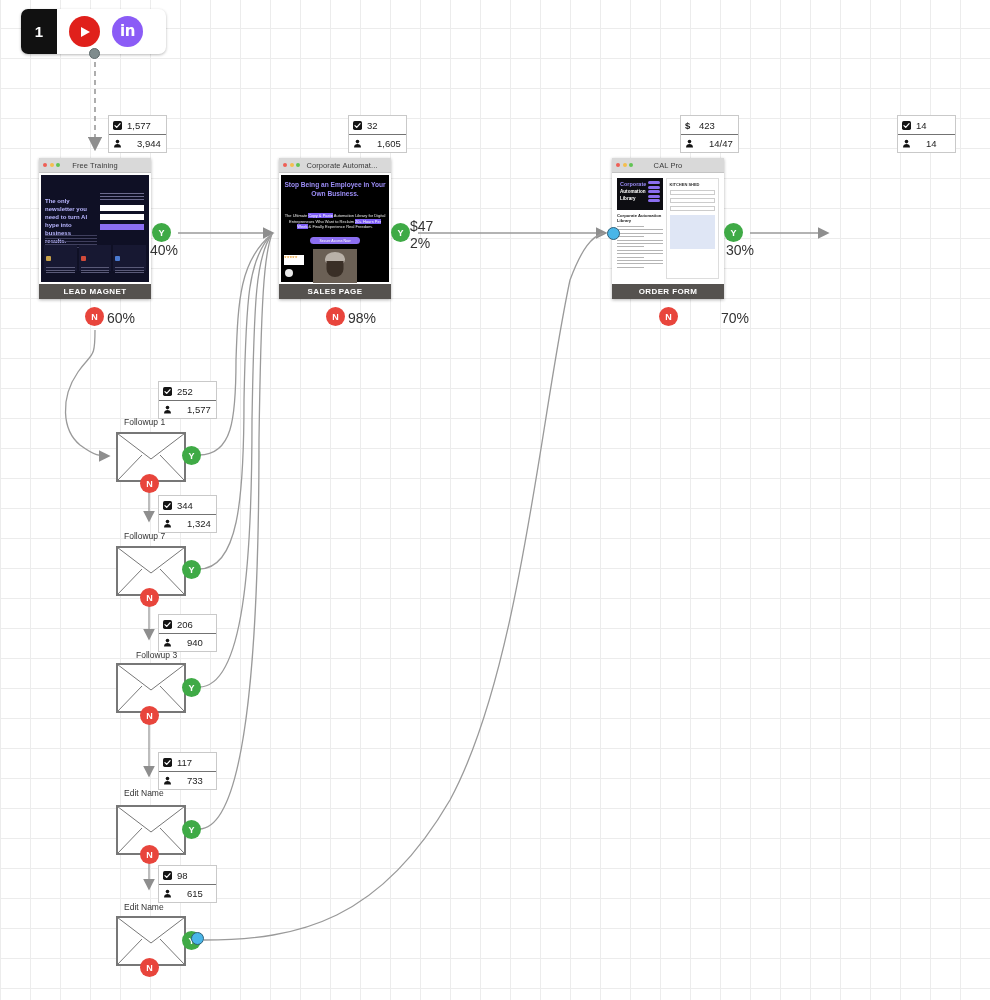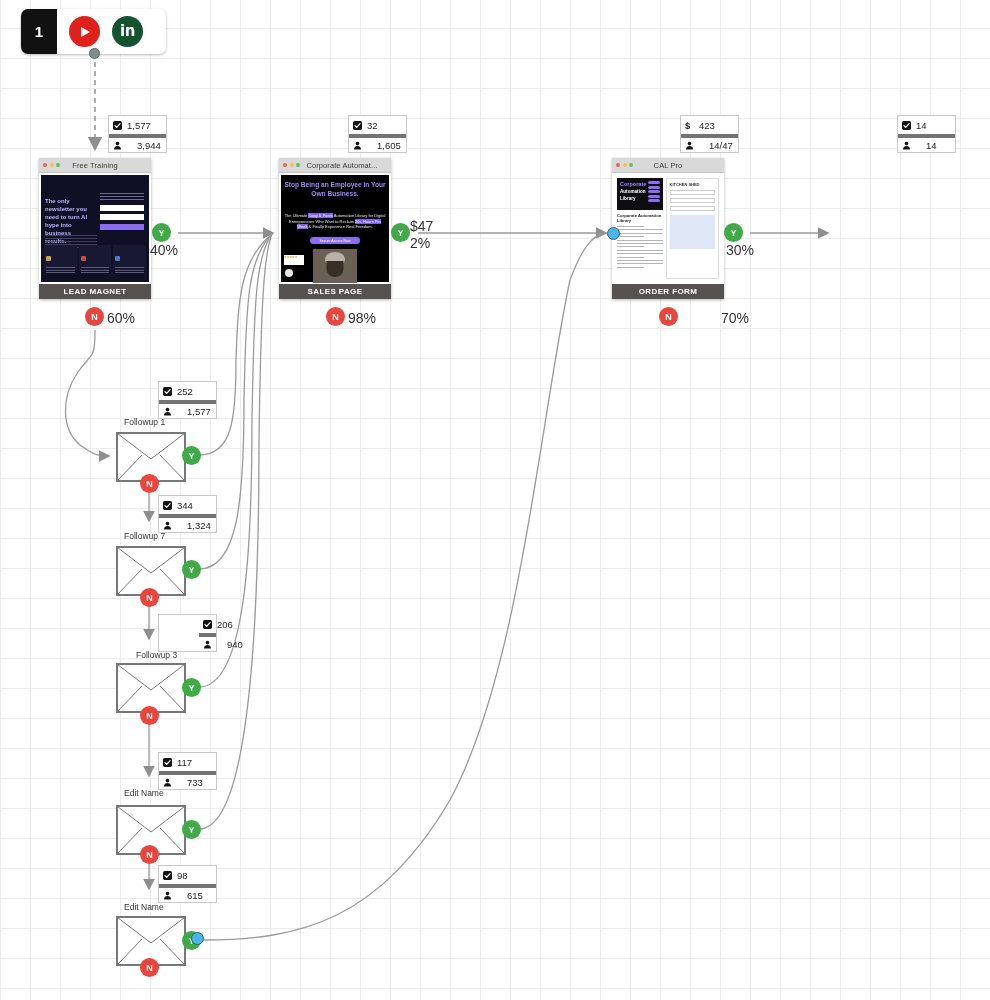--- a/index.html
+++ b/index.html
@@ -35,40 +35,40 @@
     border-radius: 7px 0 0 7px;
     color: #fff; font-size: 15px; font-weight: bold;
     display: flex; align-items: center; justify-content: center;
   }
   .soc { width: 31px; height: 31px; border-radius: 50%; margin-left: 12px;
          display: flex; align-items: center; justify-content: center; }
   .soc-yt { background: #e0201b; }
   .soc-yt .tri { width: 0; height: 0; border-left: 9px solid #fff;
                  border-top: 5.5px solid transparent; border-bottom: 5.5px solid transparent;
                  margin-left: 2px; }
-  .soc-li { background: #14532d; color: #fff; font-size: 15px; font-weight: bold;
+  .soc-li { background: #8b5cf6; color: #fff; font-size: 15px; font-weight: bold;
             font-family: "DejaVu Sans", sans-serif; letter-spacing: -.5px; padding-bottom:1px;}
   .port-dot {
     position: absolute; width: 11px; height: 11px; border-radius: 50%;
     background: #7f8c8d; border: 1px solid #5d6a6b;
   }
   .port-blue {
     position: absolute; width: 13px; height: 13px; border-radius: 50%;
     background: #49b6e8; border: 1.5px solid #2f5f77; z-index: 9;
   }
 
   
   .statbox {
     position: absolute; width: 59px; background: #fff;
     border: 1px solid #c9c9c9; font-size: 9.5px; color: #222; z-index: 6;
   }
   .statbox .row {
     height: 18px; display: flex; align-items: center; padding-left: 4px; gap: 5px;
   }
-  .statbox .row + .row { border-top: 4px solid #737373; gap: 15px; }
+  .statbox .row + .row { border-top: 1px solid #737373; gap: 15px; }
   .statbox .ic { width: 9px; height: 9px; flex: 0 0 9px; display:block; }
 
   
   .card {
     position: absolute; width: 112px;
     background: #f3f3f3;
     box-shadow: 0 1px 3px rgba(0,0,0,.3);
     z-index: 5;
   }
   .card .titlebar {
@@ -317,21 +317,21 @@
     </div>
     <div class="row">
       <svg class="ic" viewBox="0 0 16 16">
           <circle cx="8" cy="4.6" r="3.2" fill="#141414"></circle>
           <path d="M1.8 15 C1.8 10.6 5 9 8 9 C11 9 14.2 10.6 14.2 15 Z" fill="#141414"></path>
         </svg>
       <span>1,324</span>
     </div>
   </div>
 
-  <div class="statbox" style="left:158px; top:614px;padding-left:40px;">
+  <div class="statbox" style="left:158px; top:614px;">
     <div class="row">
       <svg class="ic" viewBox="0 0 16 16">
           <rect width="16" height="16" rx="3" fill="#141414"></rect>
           <path d="M3.5 8.3 L6.6 11.4 L12.6 4.8" stroke="#fff" stroke-width="2.2" fill="none" stroke-linecap="round" stroke-linejoin="round"></path>
         </svg>
       <span>206</span>
     </div>
     <div class="row">
       <svg class="ic" viewBox="0 0 16 16">
           <circle cx="8" cy="4.6" r="3.2" fill="#141414"></circle>

